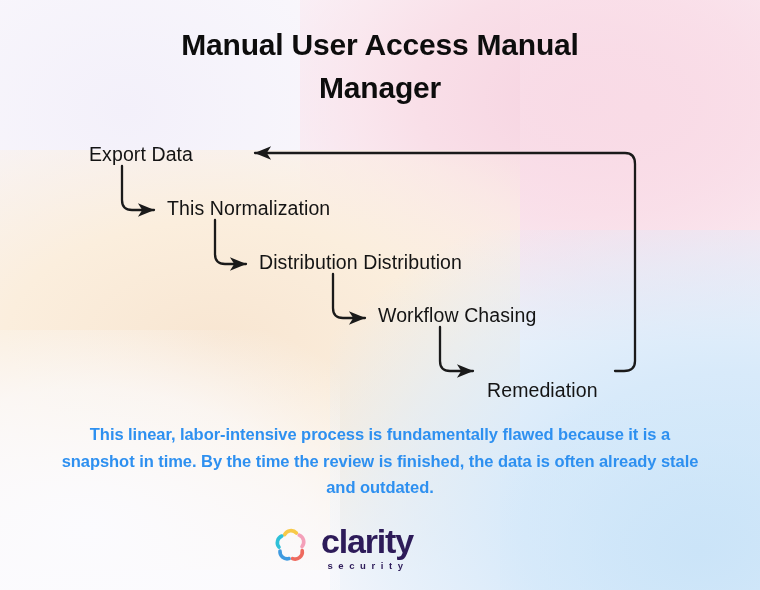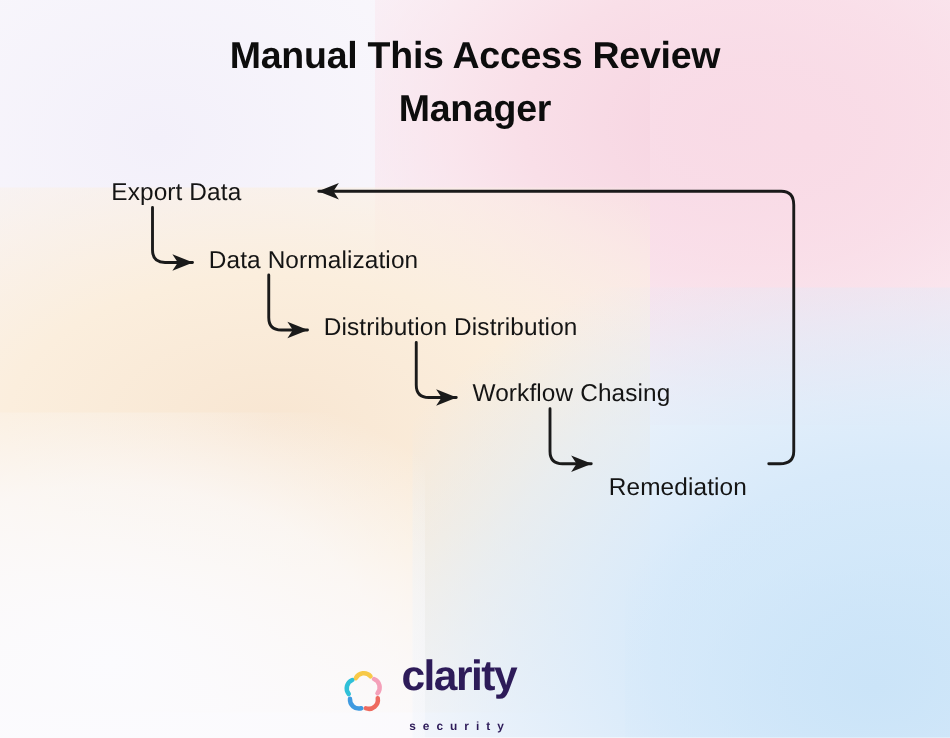--- a/index.html
+++ b/index.html
@@ -132,39 +132,39 @@
     display: block;
   }
   #logo-sub {
     font-size: 9.5px;
     font-weight: bold;
     color: #2d1b59;
     letter-spacing: 5.6px;
     line-height: 1;
     display: block;
     text-align: center;
-    margin-top: 19px;
+    margin-top: 3px;
     margin-left: 2px;
   }
 </style>
 </head>
 <body>
 
 <div id="canvas">
 
   <div class="wash wash-lavender"></div>
   <div class="wash wash-pink"></div>
   <div class="wash wash-pink2"></div>
   <div class="wash wash-cream"></div>
   <div class="wash wash-blue"></div>
   <div class="wash wash-blue2"></div>
   <div class="wash wash-white"></div>
 
   <div id="title">
-    <div>Manual This Access Review</div>
+    <div>Manual User Access Manual</div>
     <div>Manager</div>
   </div>
 
   <div id="workflow">
 
     <svg id="flow-svg" width="760" height="590" viewBox="0 0 760 590">
       <defs>
         <marker id="ah" markerWidth="9" markerHeight="9" refX="7.4" refY="3.4" orient="auto" markerUnits="strokeWidth">
           <path d="M0.4,0.5 L7.6,3.4 L0.4,6.3 L2.3,3.4 Z" fill="#1a1a1a"></path>
         </marker>
@@ -181,26 +181,27 @@
 
         <path d="M333,274 L333,308 Q333,318 343,318 L365,318" marker-end="url(#ah)"></path>
 
         <path d="M440,327 L440,361 Q440,371 450,371 L473,371" marker-end="url(#ah)"></path>
 
         <path d="M615,371 L624,371 Q635,371 635,361 L635,164 Q635,153 625,153 L255,153" marker-end="url(#ahl)"></path>
       </g>
     </svg>
 
     <div class="step-label" style="left:89px;  top:143px;">Export Data</div>
-    <div class="step-label" style="left:167px; top:197px;">Data Normalization</div>
+    <div class="step-label" style="left:167px; top:197px;">This Normalization</div>
     <div class="step-label" style="left:259px; top:251px;">Distribution Distribution</div>
     <div class="step-label" style="left:378px; top:304px;">Workflow Chasing</div>
     <div class="step-label" style="left:487px; top:358px;margin-top:21px;">Remediation</div>
   </div>
 
+  <div id="caption">This linear, labor-intensive process is fundamentally flawed because it is a snapshot in time. By the time the review is finished, the data is often already stale and outdated.</div>
 
   <div id="logo">
     <svg id="logo-mark" width="44" height="44" viewBox="0 0 44 44">
       <g fill="none" stroke-width="3.6" stroke-linecap="round">
         <path d="M15.6,9.6 A7.2,7.2 0 0 1 27.4,8.0" stroke="#f7c948"></path>
         <path d="M30.2,10.2 A7.2,7.2 0 0 1 33.0,21.6" stroke="#f4a0b9"></path>
         <path d="M33.2,25.6 A7.2,7.2 0 0 1 23.6,33.6" stroke="#ee6a5f"></path>
         <path d="M20.0,33.6 A7.2,7.2 0 0 1 11.0,26.0" stroke="#3f9ae0"></path>
         <path d="M10.0,22.2 A7.2,7.2 0 0 1 12.8,11.0" stroke="#2fc0d8"></path>
       </g>

